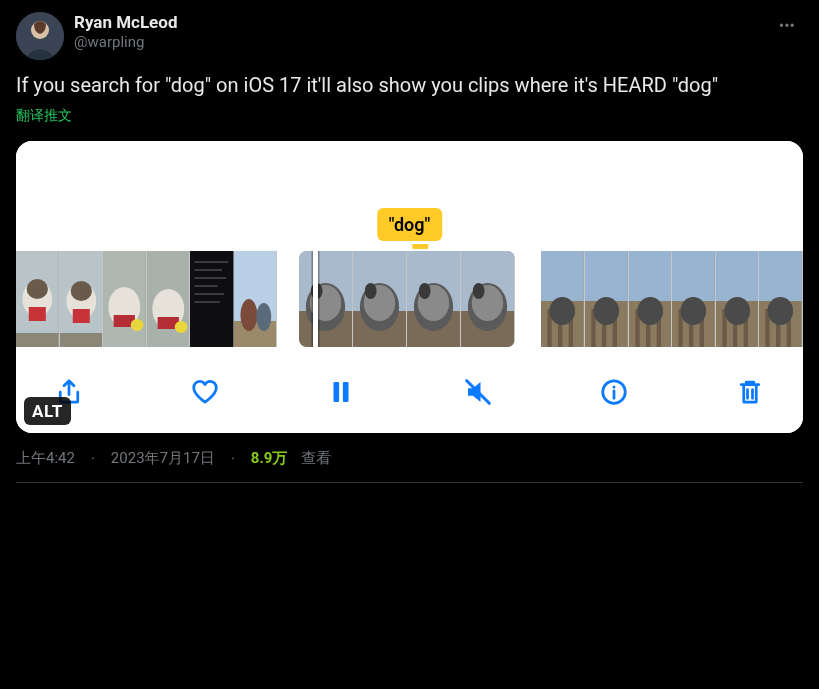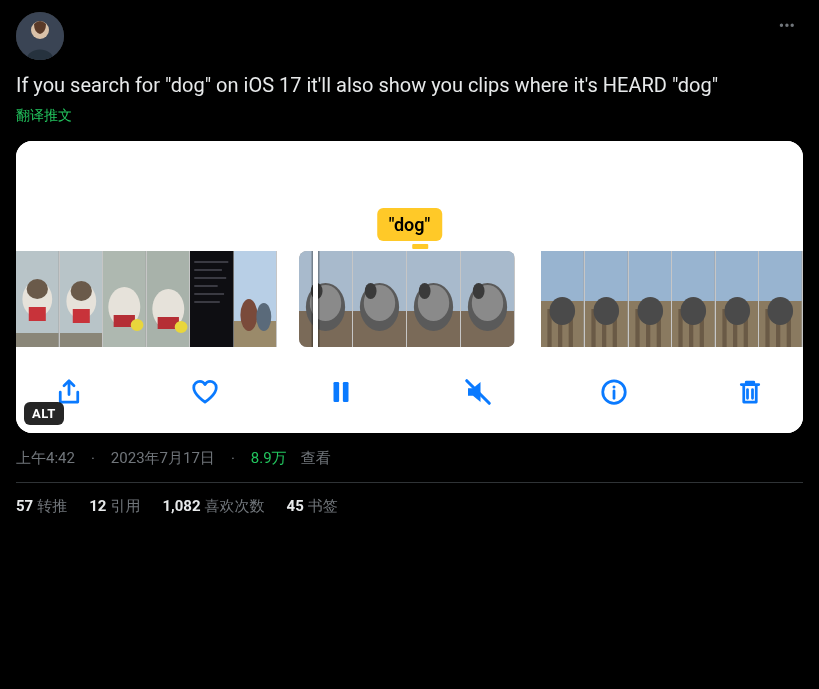--- a/index.html
+++ b/index.html
@@ -145,35 +145,35 @@
   }
   .ctl svg { width: 30px; height: 30px; stroke: currentColor; fill: none; stroke-width: 2.2; }
   .ctl.fill svg { fill: currentColor; stroke: none; }
   .alt-badge {
     position: absolute;
     left: 8px;
     bottom: 8px;
     background: rgba(0,0,0,0.85);
     color: #fff;
     font-weight: 700;
-    font-size: 13px;
+    font-size: 17px;
     padding: 4px 8px;
     border-radius: 6px;
     letter-spacing: 0.5px;
   }
   .meta {
     color: #71767b;
     font-size: 15px;
     margin-top: 16px;
     display: flex;
     align-items: center;
     gap: 14px;
   }
   .meta .dot { padding: 0 2px; }
-  .meta .views-count { color: #22c55e; font-weight: 400; }
+  .meta .views-count { color: #84cc16; font-weight: 700; }
   .divider {
     height: 1px;
     background: #2f3336;
     margin: 14px 0 14px;
   }
   .stats {
     display: flex;
     gap: 22px;
     color: #71767b;
     font-size: 15px;
@@ -186,20 +186,24 @@
 <div class="tweet">
 
   <div class="header">
     <div class="avatar">
       <svg viewBox="0 0 48 48">
         <rect width="48" height="48" fill="#3a4454"></rect>
         <circle cx="24" cy="18" r="9" fill="#d9c1a8"></circle>
         <path d="M10 48 C12 34 36 34 38 48 Z" fill="#26323e"></path>
         <path d="M18 12 Q24 6 30 12 Q30 20 24 22 Q18 20 18 12" fill="#5a3a28"></path>
       </svg>
+    </div>
+    <div class="names">
+      <span class="display-name">Ryan McLeod</span>
+      <span class="handle">@warpling</span>
     </div>
   </div>
 
   <div class="more-icon">•••</div>
 
   <div class="body-text">If you search for "dog" on iOS 17 it'll also show you clips where it's HEARD "dog"</div>
 
   <a class="translate-link">翻译推文</a>
 
   <div class="media-card">
@@ -413,20 +417,14 @@
     <span>上午4:42</span>
     <span class="dot">·</span>
     <span>2023年7月17日</span>
     <span class="dot">·</span>
     <span class="views-count">8.9万</span>
     <span>查看</span>
   </div>
 
   <div class="divider"></div>
 
-  <div class="stats">
-    <span class="stat"><b>57</b><span>转推</span></span>
-    <span class="stat"><b>12</b><span>引用</span></span>
-    <span class="stat"><b>1,082</b><span>喜欢次数</span></span>
-    <span class="stat"><b>45</b><span>书签</span></span>
-  </div>
 
 </div>
 
 </body></html>

